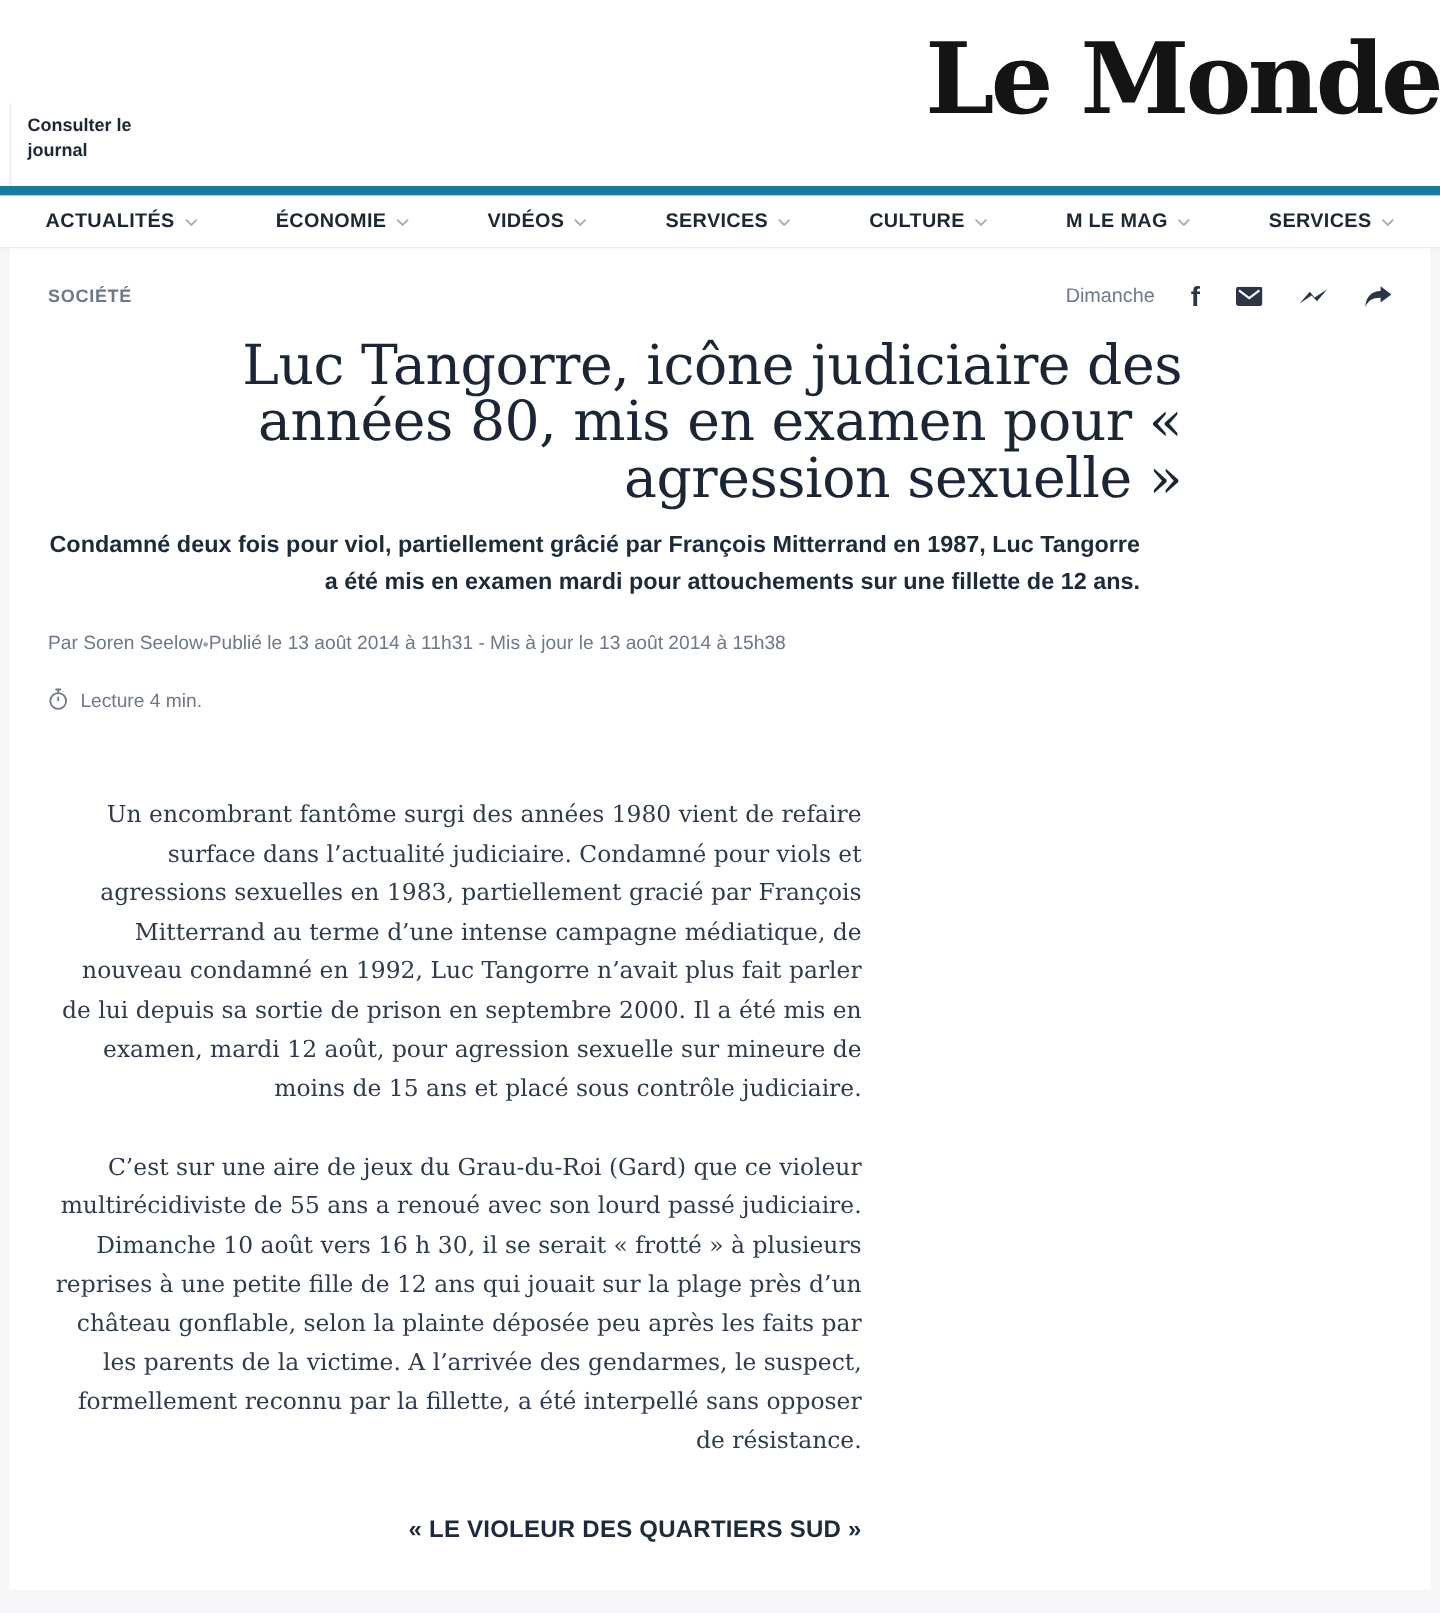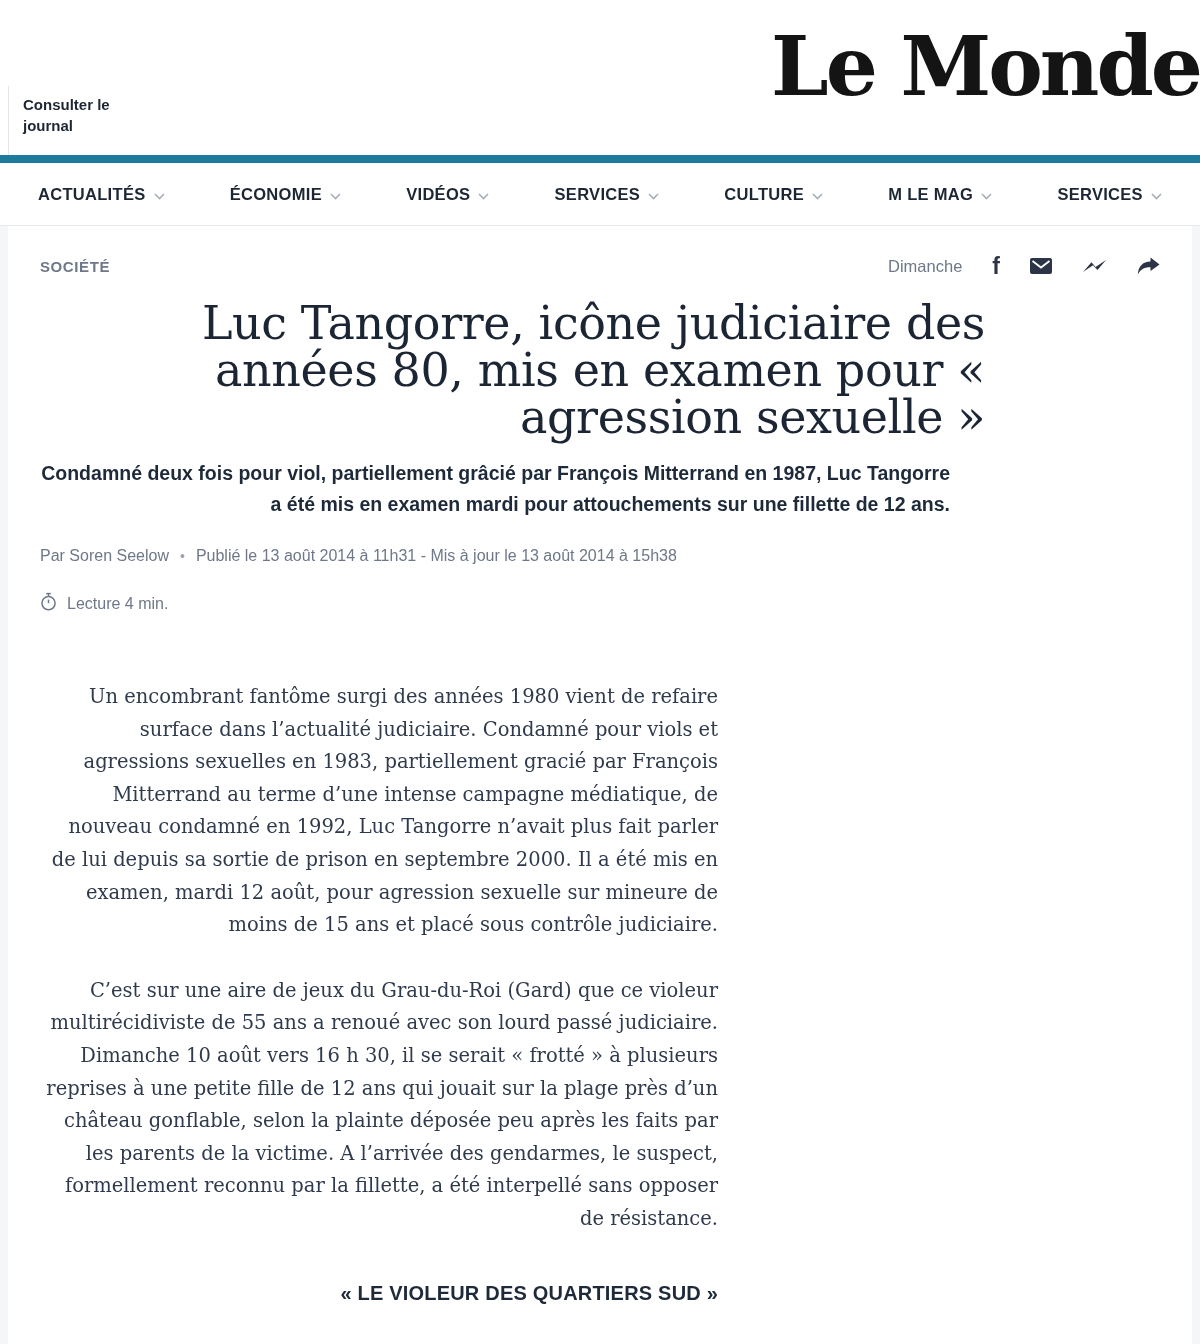--- a/index.html
+++ b/index.html
@@ -39,21 +39,21 @@
     font-weight:bold;
     font-size:82px;
     letter-spacing:-3px;
     color:#141414;
     line-height:100px;
   }
   .blue-bar { height:8px; background:#1a7b9e; }
 
   
   .main-nav {
-    height:63px;
+    height:44px;
     background:#ffffff;
     border-bottom:1px solid #e6e8ec;
     display:flex;
     align-items:center;
     justify-content:space-between;
     padding:0 38px;
   }
   .nav-item {
     display:flex;
     align-items:center;
@@ -115,21 +115,20 @@
     font-weight:bold;
     font-size:19.5px;
     line-height:31px;
     color:#1e2a3a;
     max-width:910px;
   }
   .byline-row {
     margin-top:27px;
     display:flex;
     align-items:center;
-    gap:11px;
     font-size:16px;
     color:#6e7888;
   }
   .byline-author { color:#6e7888; cursor:pointer; }
   .byline-dot { font-size:14px; color:#9aa2ad; }
   .reading-row {
     margin-top:27px;
     display:flex;
     align-items:center;
     gap:10px;

